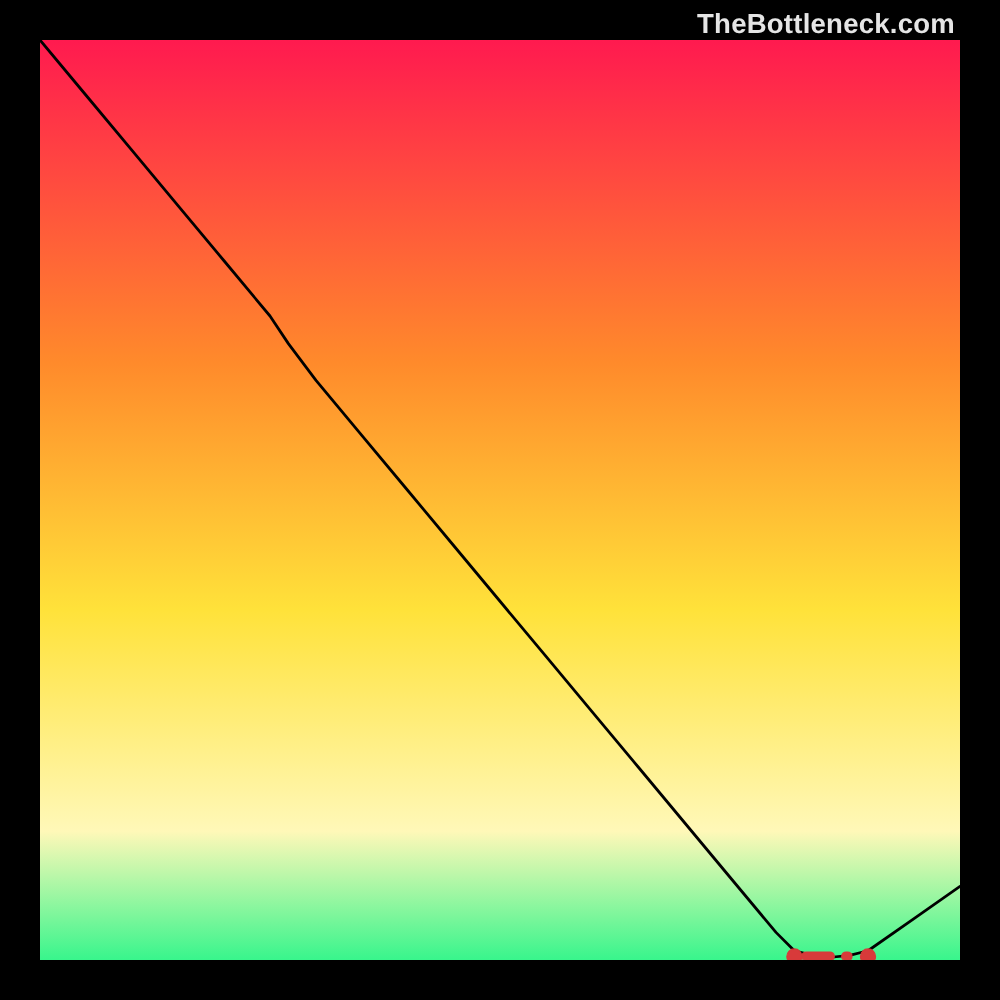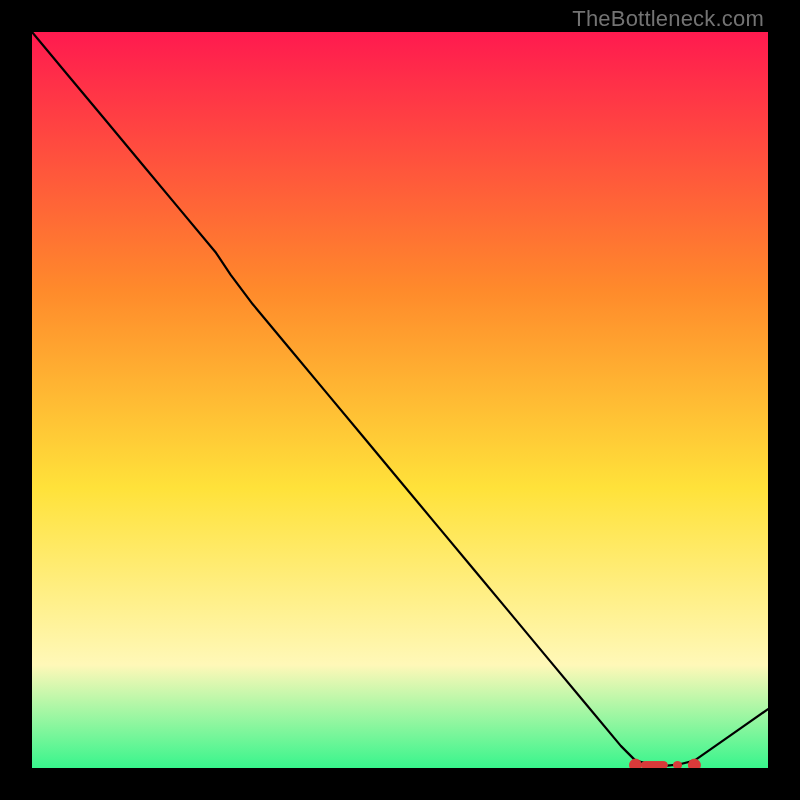--- a/index.html
+++ b/index.html
@@ -29,23 +29,23 @@
     position: absolute;
     left: 0;
     top: 0;
     width: 100%;
     height: 100%;
   }
   .watermark {
     position: absolute;
     top: 6px;
     right: 36px;
-    color: #737373;
+    color: #e5e5e5;
     font-size: 22px;
-    font-weight: 400;
+    font-weight: 700;
     letter-spacing: 0.2px;
     pointer-events: none;
   }
   .curve-svg {
     position: absolute;
     left: 0;
     top: 0;
     width: 100%;
     height: 100%;
     pointer-events: none;

